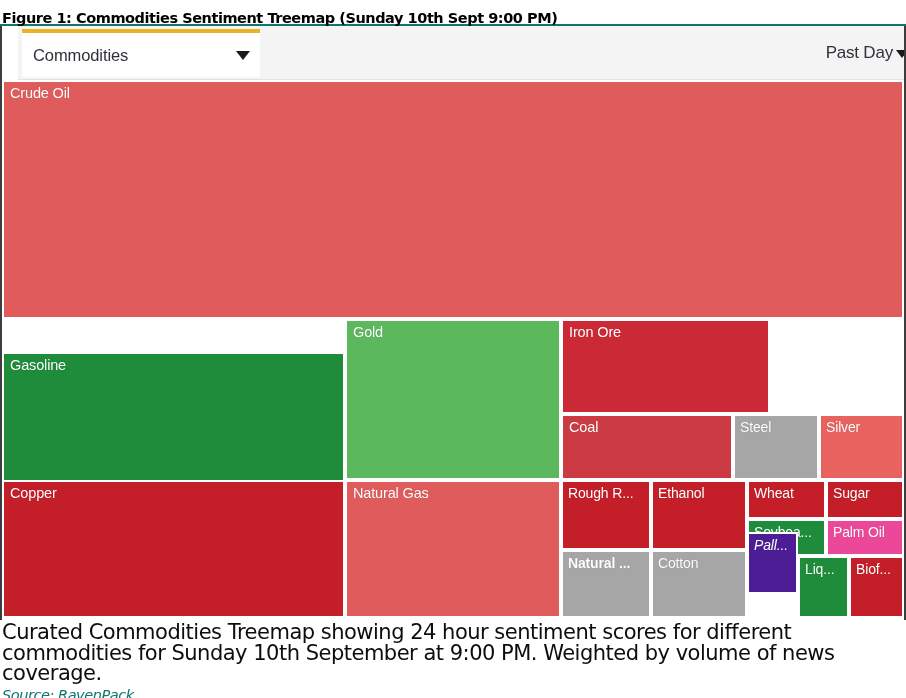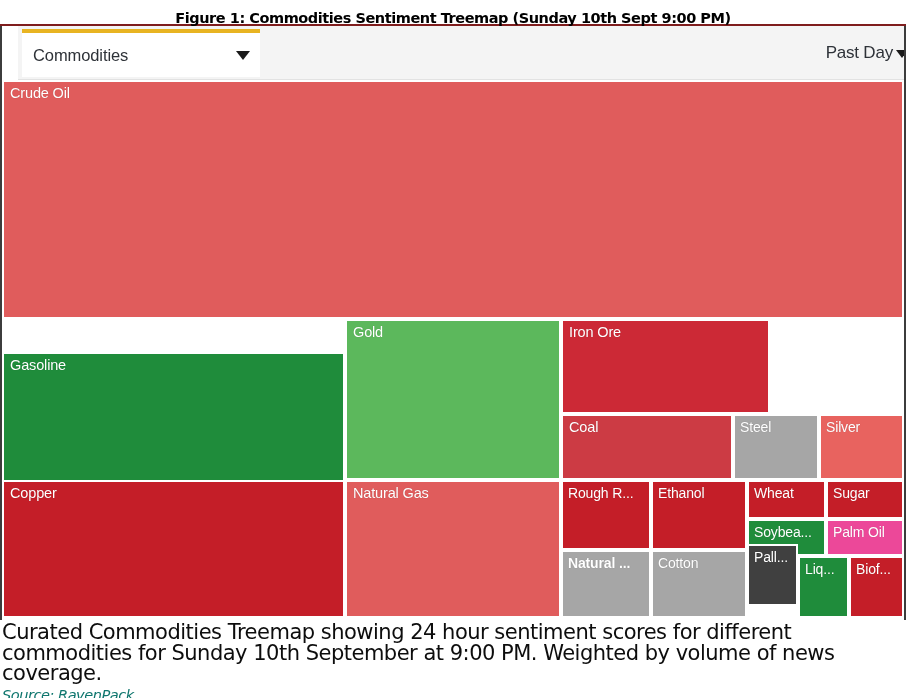--- a/index.html
+++ b/index.html
@@ -11,25 +11,24 @@
     width: 906px;
     height: 698px;
     font-family: "Liberation Sans", sans-serif;
     overflow: hidden;
   }
 
   
   #figure-title-bar {
     height: 26px;
     box-sizing: border-box;
-    border-bottom: 2px solid #7f1d1d;
+    border-bottom: 2px solid #0f766e;
     display: flex;
     align-items: center;
     padding: 12px 2px 0 2px;
-    justify-content: center;
   }
   #figure-title-text {
     font-family: "DejaVu Sans", sans-serif;
     font-weight: bold;
     font-size: 14.5px;
     letter-spacing: -0.45px;
     color: #000000;
     white-space: nowrap;
   }
 
@@ -225,21 +224,21 @@
       </div>
       <div class="cell small" style="left: 824px; top: 400px; width: 78px; height: 39px; background: rgb(196, 30, 40);">
         <div class="cell-label">Sugar</div>
       </div>
       <div class="cell small" style="left: 745px; top: 439px; width: 79px; height: 37px; background: rgb(31, 140, 59);">
         <div class="cell-label">Soybea...</div>
       </div>
       <div class="cell small" style="left: 824px; top: 439px; width: 78px; height: 37px; background: #ec4899;">
         <div class="cell-label">Palm Oil</div>
       </div>
-      <div class="cell small" style="left: 745px; top: 464px; width: 51px; height: 62px; background: #404040;">
+      <div class="cell small" style="left: 745px; top: 452px; width: 51px; height: 62px; background: #4c1d95; font-style: italic;">
         <div class="cell-label">Pall...</div>
       </div>
       <div class="cell small" style="left: 796px; top: 476px; width: 51px; height: 62px; background: rgb(31, 140, 59);">
         <div class="cell-label">Liq...</div>
       </div>
       <div class="cell small" style="left: 847px; top: 476px; width: 55px; height: 62px; background: rgb(196, 30, 40);">
         <div class="cell-label">Biof...</div>
       </div>
     </div>
 

